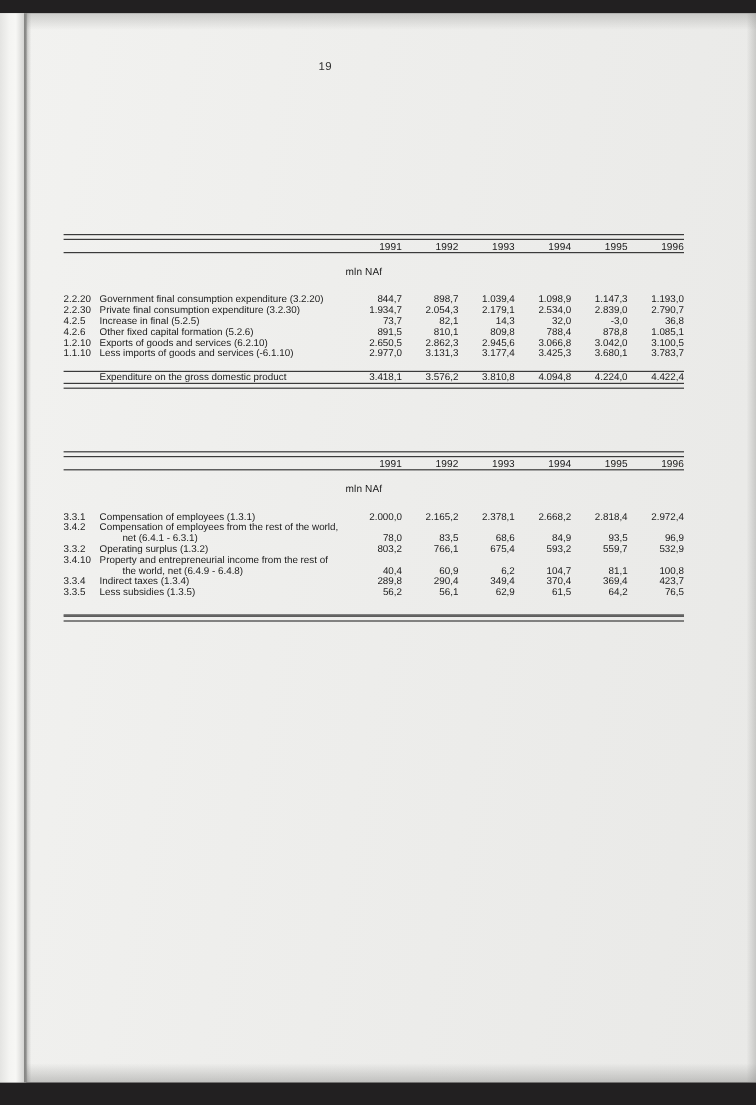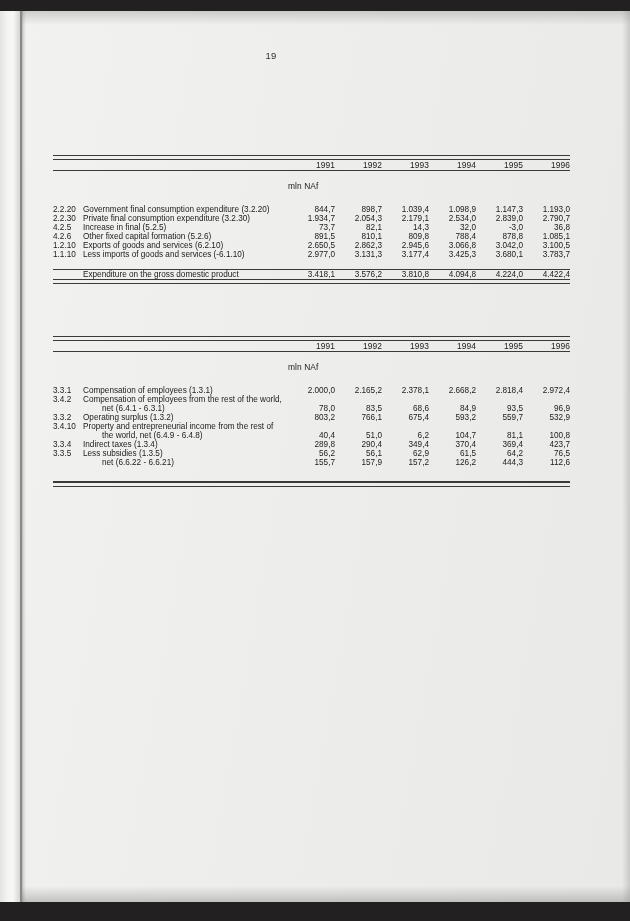--- a/index.html
+++ b/index.html
@@ -75,20 +75,21 @@
     text-align: center;
     font-size: 9.5px;
     letter-spacing: 0.2px;
     color: #303030;
   }
 
   .table-block {
     position: absolute;
     left: 53px;
     width: 517px;
+    margin-top: 40px;
   }
   #table-block-1 { top: 144px; }
   #table-block-2 { top: 325px; }
 
   table.stat {
     border-collapse: collapse;
     width: 517px;
     table-layout: fixed;
     font-size: 8.2px;
     color: #1b1b1b;
@@ -417,21 +418,21 @@
             <td class="num"></td>
             <td class="num"></td>
             <td class="num"></td>
             <td class="num"></td>
             <td class="num"></td>
           </tr>
           <tr>
             <td class="code"></td>
             <td class="label cont">the world, net (6.4.9 - 6.4.8)</td>
             <td class="num">40,4</td>
-            <td class="num">51,0</td>
+            <td class="num">60,9</td>
             <td class="num">6,2</td>
             <td class="num">104,7</td>
             <td class="num">81,1</td>
             <td class="num">100,8</td>
           </tr>
 
           <tr>
             <td class="code">3.3.4</td>
             <td class="label">Indirect taxes (1.3.4)</td>
             <td class="num">289,8</td>
@@ -446,30 +447,20 @@
             <td class="code">3.3.5</td>
             <td class="label">Less subsidies (1.3.5)</td>
             <td class="num">56,2</td>
             <td class="num">56,1</td>
             <td class="num">62,9</td>
             <td class="num">61,5</td>
             <td class="num">64,2</td>
             <td class="num">76,5</td>
           </tr>
 
-          <tr>
-            <td class="code"></td>
-            <td class="label cont">net (6.6.22 - 6.6.21)</td>
-            <td class="num">155,7</td>
-            <td class="num">157,9</td>
-            <td class="num">157,2</td>
-            <td class="num">126,2</td>
-            <td class="num">444,3</td>
-            <td class="num">112,6</td>
-          </tr>
 
           <tr class="spacer-lg">
               <td colspan="8"></td>
             </tr>
           <tr class="rule-row">
             <td colspan="8">
                 <div class="hr-thin"></div>
               </td>
           </tr>
           <tr class="rule-row">

